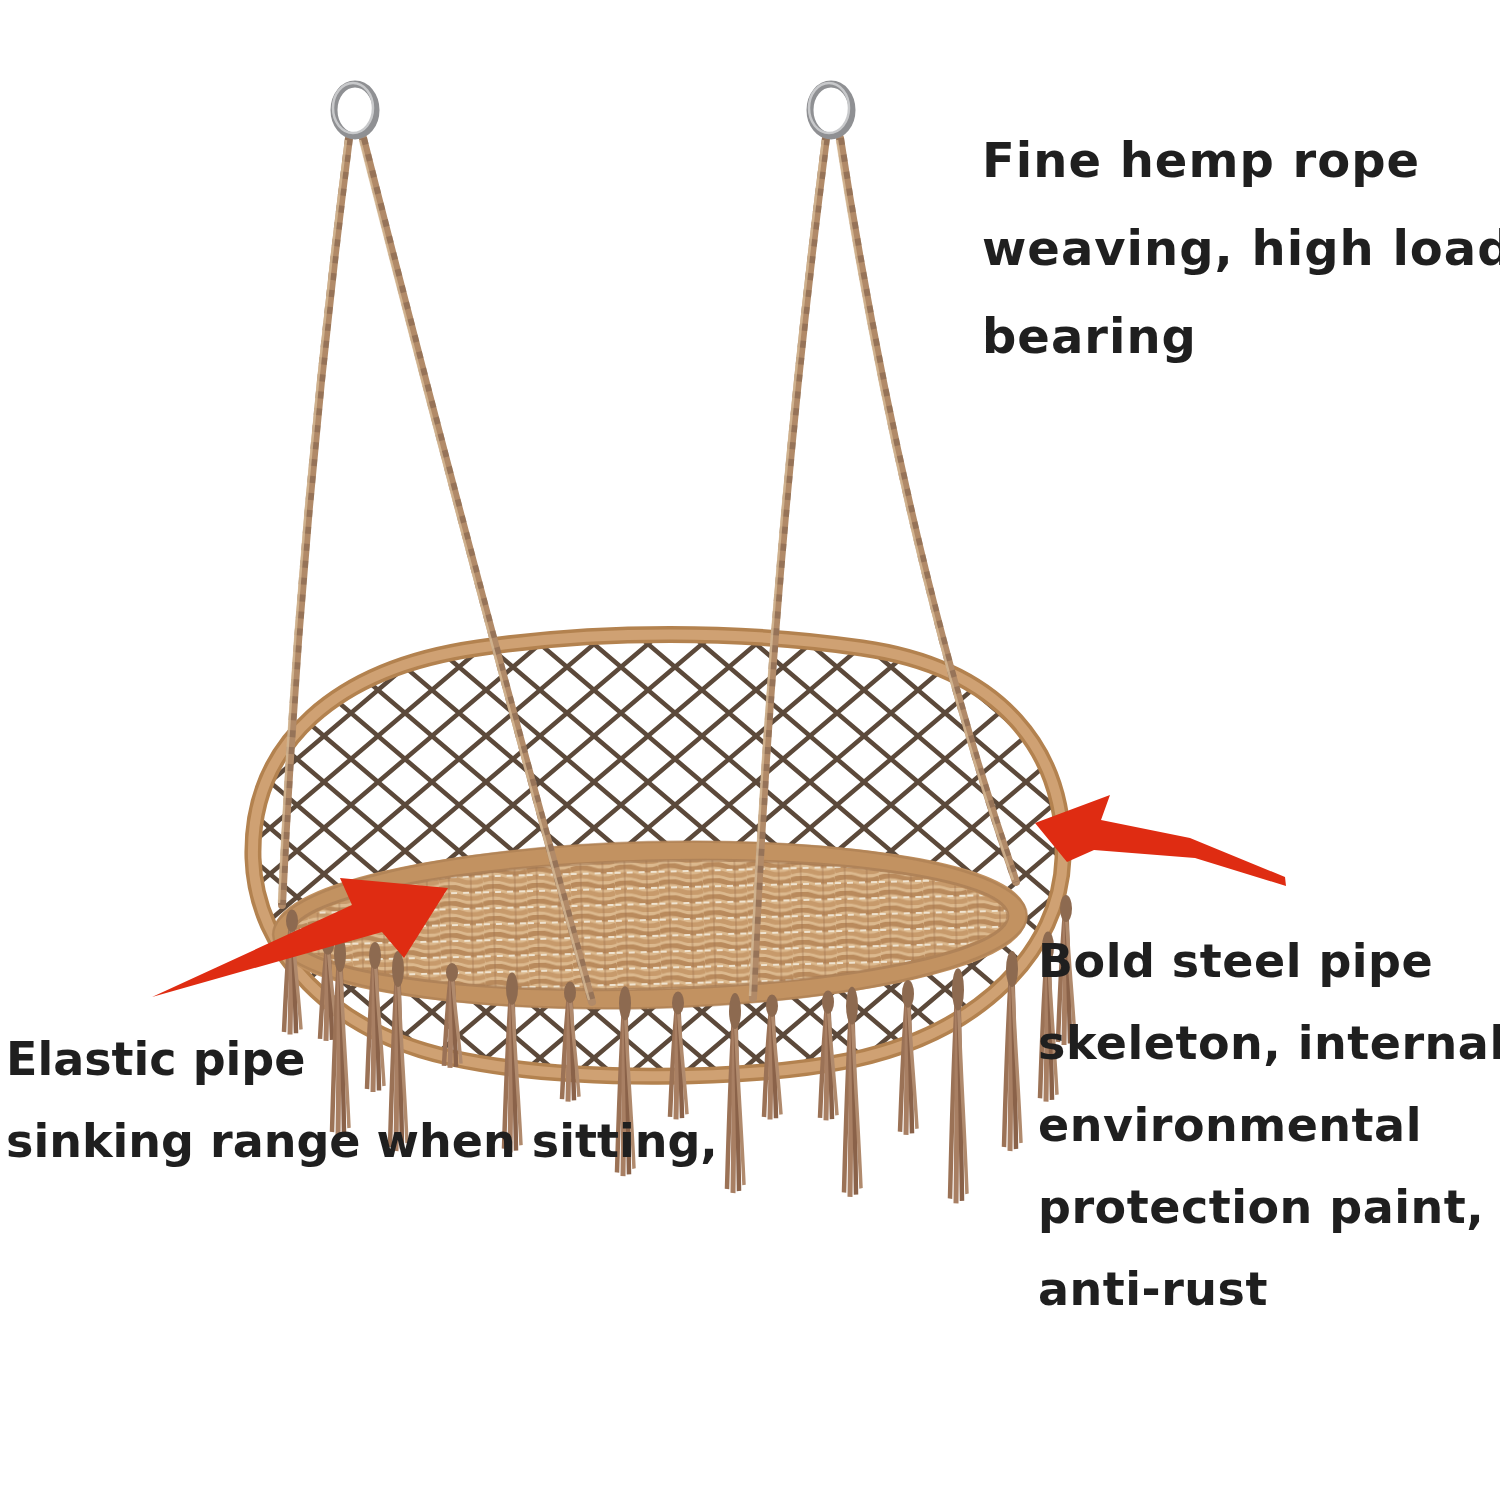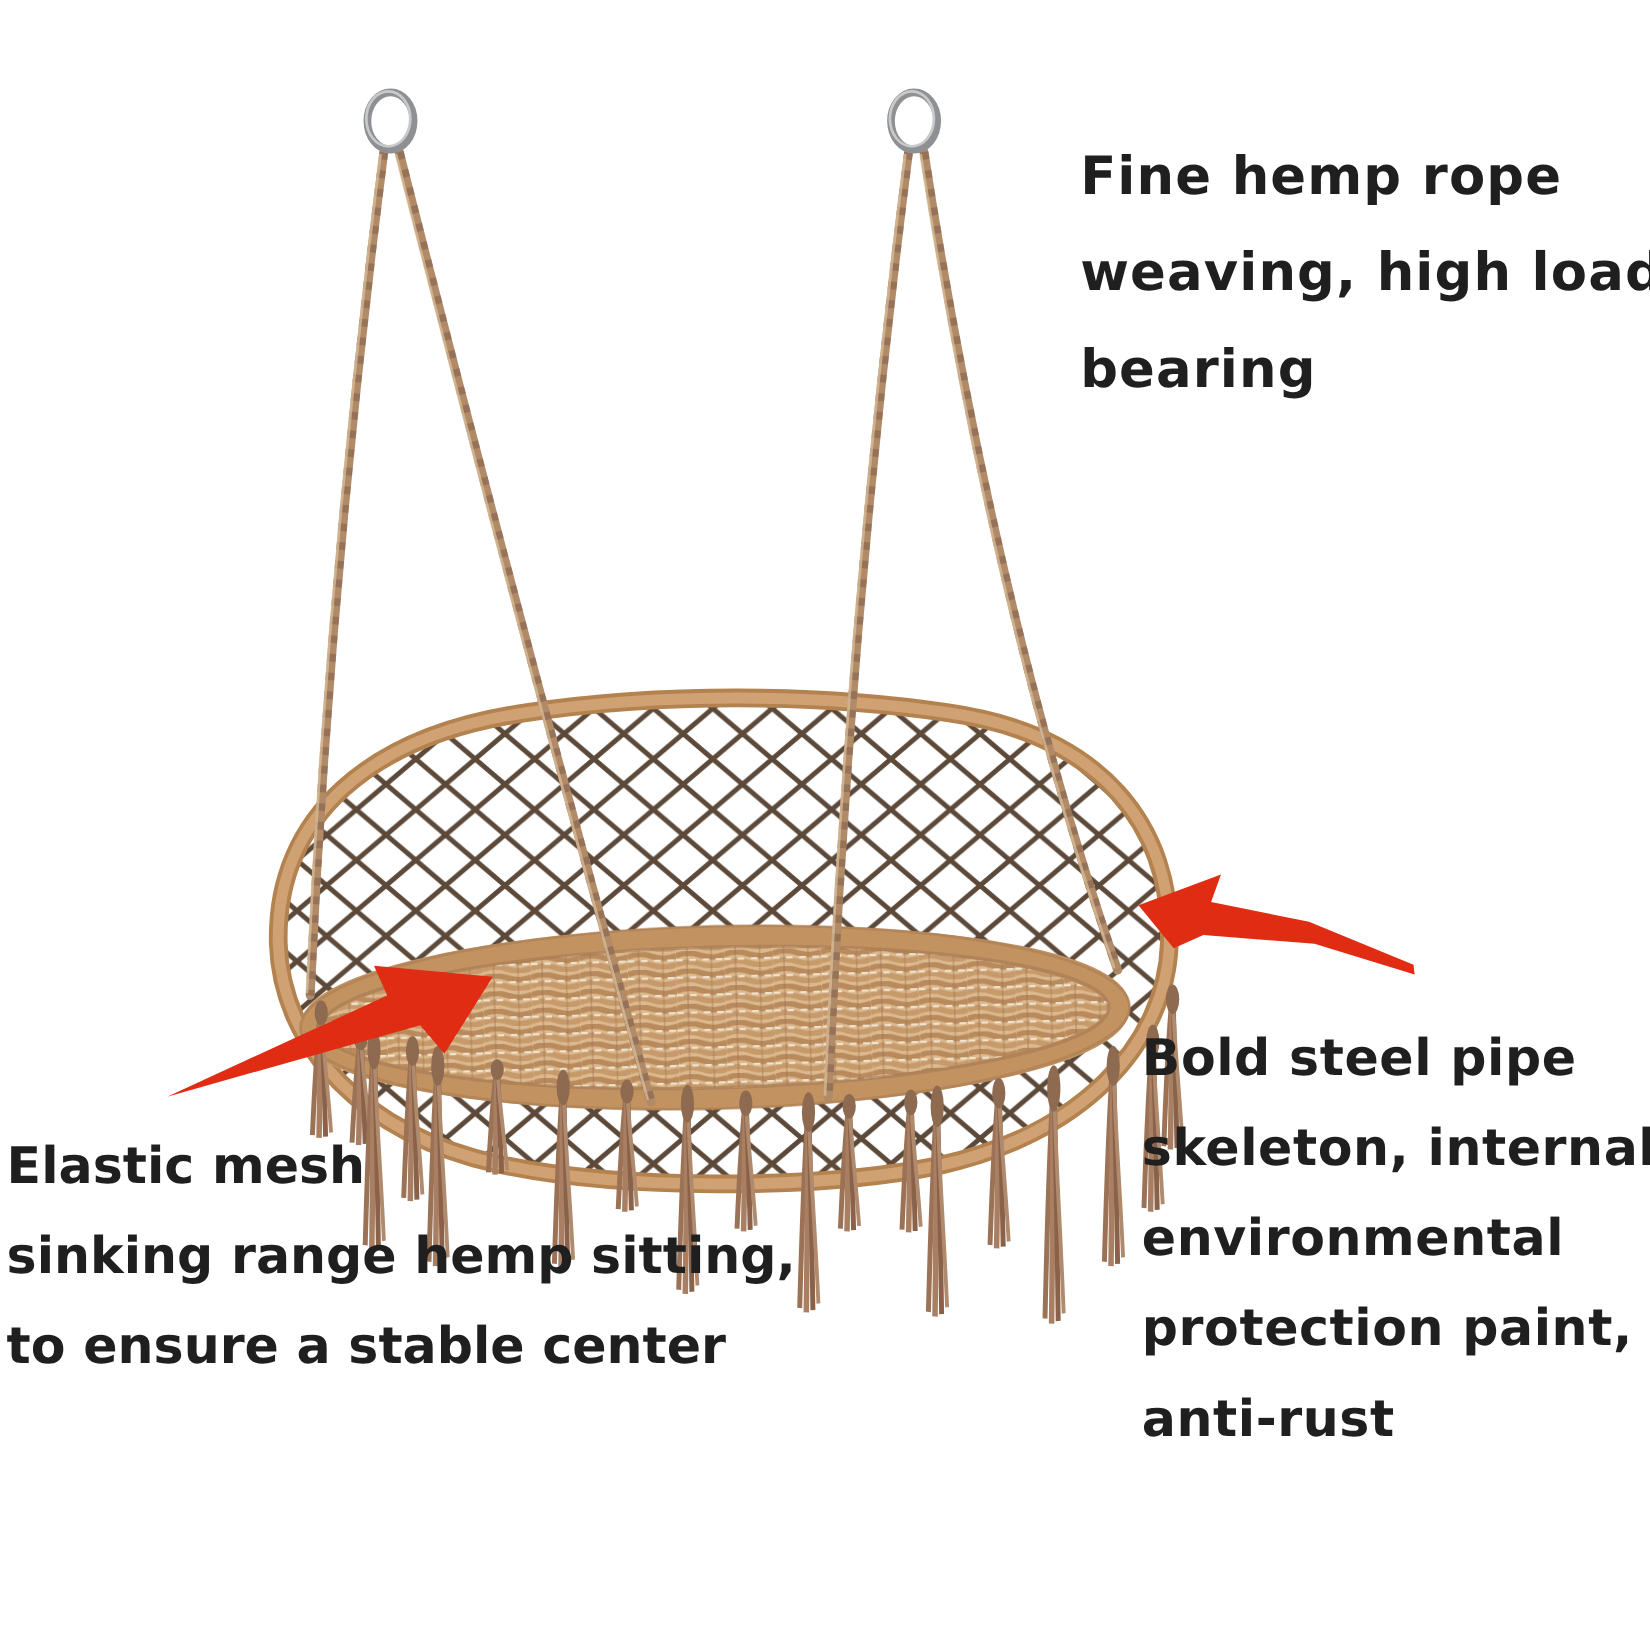--- a/index.html
+++ b/index.html
@@ -113,23 +113,22 @@
     <polygon class="arrow" points="1035,823 1110,795 1101,820 1190,838 1285,877 1286,886 1195,858 1094,850 1067,862"></polygon>
   </svg>
 
   <div class="note note-top-right">
     <span class="ln">Fine hemp rope</span>
     <span class="ln">weaving, high load</span>
     <span class="ln">bearing</span>
   </div>
 
   <div class="note note-bottom-left">
-    <span class="ln">Elastic mesh</span>
-    <span class="ln">sinking range hemp sitting,</span>
-    <span class="ln">to ensure a stable center</span>
+    <span class="ln">Elastic pipe</span>
+    <span class="ln">sinking range when sitting,</span>
   </div>
 
   <div class="note note-bottom-right">
     <span class="ln">Bold steel pipe</span>
     <span class="ln">skeleton, internal</span>
     <span class="ln">environmental</span>
     <span class="ln">protection paint,</span>
     <span class="ln">anti-rust</span>
   </div>
 

